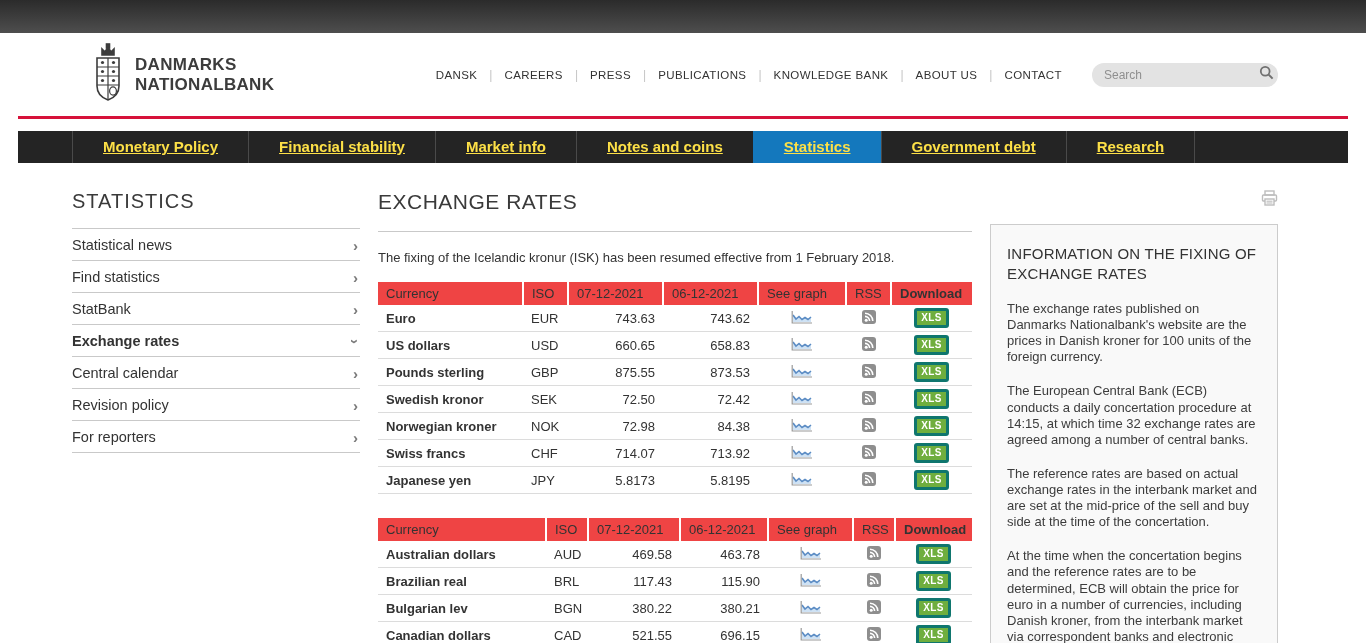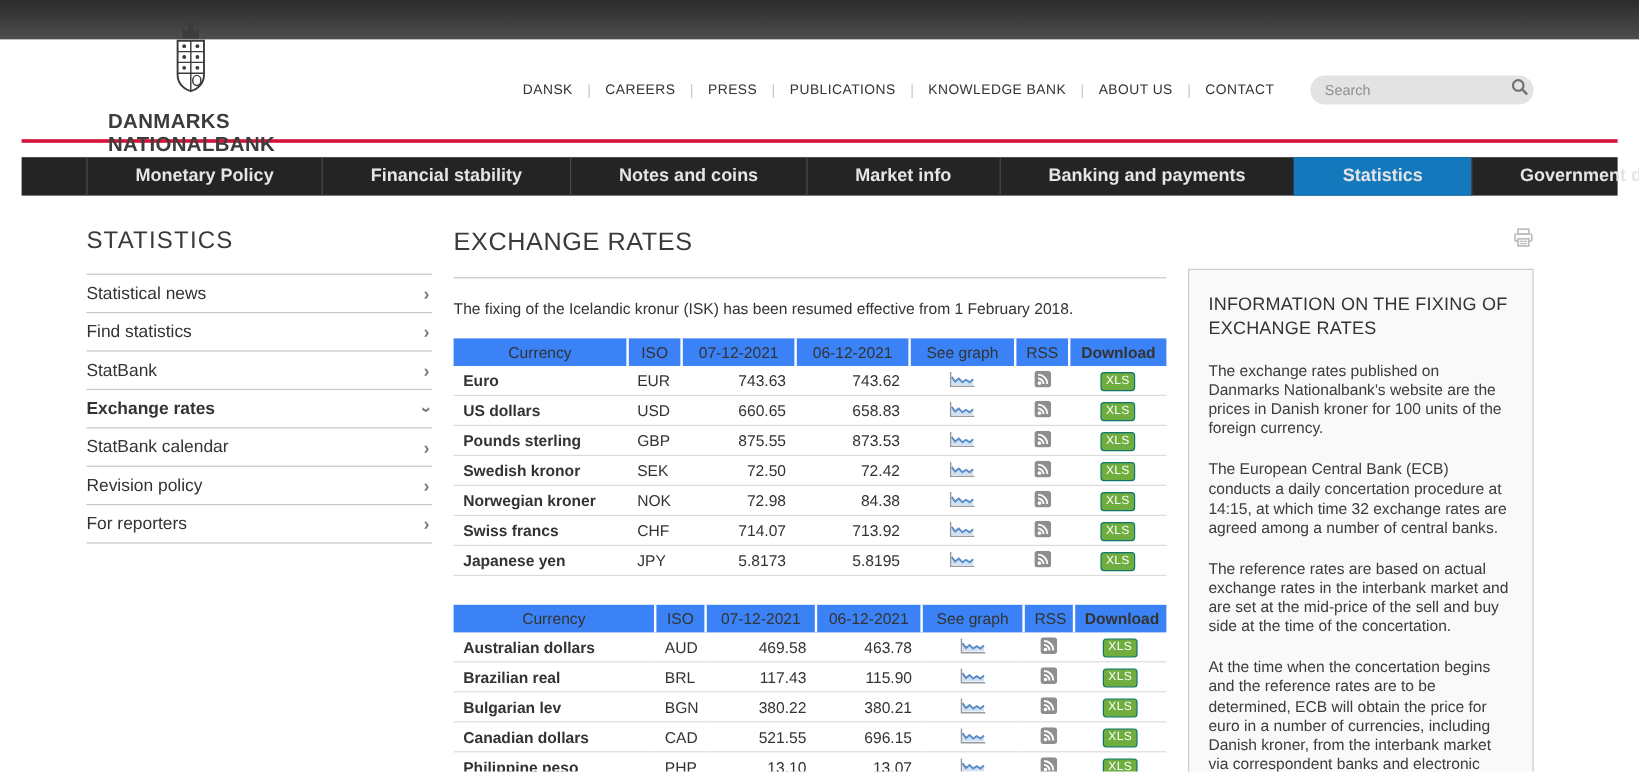--- a/index.html
+++ b/index.html
@@ -2,65 +2,65 @@
 <html><head>
 <meta charset="utf-8">
 <style>
   * { box-sizing: border-box; margin: 0; padding: 0; }
   html,body { width:1366px; height:643px; overflow:hidden; background:#fff;
     font-family:"Liberation Sans", sans-serif; }
   
   .topbar { height:33px; background:linear-gradient(180deg,#2b2b2b 0%,#4e4e4e 100%); }
   
   .header { height:83px; display:flex; align-items:center; padding:0 88px 0 90px; background:#fff; }
-  .brand { display:flex; align-items:center; gap:8px; cursor:pointer;flex-direction:column; }
+  .brand { display:flex; align-items:center; gap:8px; cursor:pointer; }
   .brand-text { font-weight:700; font-size:17px; line-height:1.12; color:#3c3c3c; letter-spacing:.3px; }
   .util-nav { margin-left:auto; display:flex; align-items:center; }
   .util-link { font-size:11.5px; color:#333; letter-spacing:.4px; padding:0 12px; cursor:pointer; white-space:nowrap; }
   .util-sep { color:#c5c5c5; font-size:12px; }
   .searchbox { margin-left:18px; width:186px; height:24px; background:#e3e3e3; border-radius:12px;
     display:flex; align-items:center; padding:0 9px 0 12px; }
   .searchbox input { flex:1; border:none; outline:none; background:transparent; font-size:12px; color:#666;
     font-family:"Liberation Sans",sans-serif; }
   .searchbox input::placeholder { color:#8f8f8f; }
   
   .red-rule { margin:0 18px; height:3px; }
   
   .mainnav { margin:12px 18px 0; height:32px; background:#242424; display:flex; padding-left:54px; }
-  .nav-item { line-height:32px; padding:0 40px; color:#e5e5e5; font-size:15px; font-weight:700;
-    border-left:1px solid #4a4a4a; cursor:pointer; white-space:nowrap; }
+  .nav-item { line-height:32px; padding:0 30px; color:#fde047; font-size:15px; font-weight:700;
+    border-left:1px solid #4a4a4a; cursor:pointer; white-space:nowrap;text-decoration:underline; }
   .nav-item:last-child { border-right:1px solid #4a4a4a; }
   .nav-item.active { border-left-color:transparent; }
   
   .content { display:flex; gap:18px; padding:27px 88px 0 72px; align-items:flex-start; }
   .col-side { width:288px; flex:0 0 288px; }
   .col-main { width:594px; flex:0 0 594px; }
   .col-info { width:288px; flex:0 0 288px; }
   
   .side-title { font-size:20px; font-weight:400; color:#3a3a3a; letter-spacing:1px;
     padding-bottom:15px; border-bottom:1px solid #c9c9c9; }
   .side-item { display:flex; justify-content:space-between; align-items:center;
     padding:8px 2px 7px 0; border-bottom:1px solid #c9c9c9; font-size:14.5px; color:#333; cursor:pointer; }
   .side-item.active { font-weight:700; }
   .chev { color:#7a7a7a; font-size:15px; font-weight:700; line-height:1; }
   .chev.down { display:inline-block; transform:rotate(90deg); }
   
   .page-title { font-size:21px; font-weight:400; color:#3a3a3a; letter-spacing:.5px;
     padding-bottom:17px; border-bottom:1px solid #c9c9c9; margin-bottom:18px; }
   .intro { font-size:13px; color:#333; margin-bottom:17px; }
   table.rates { border-collapse:collapse; width:594px; margin-bottom:24px; table-layout:fixed; }
-  table.rates th { background:#3b82f6; font-weight:400; font-size:13px; color:#333; text-align:center;
+  table.rates th { background:#ef4444; font-weight:400; font-size:13px; color:#333; text-align:left;
     padding:4px 8px; border-right:2px solid #fff; height:23px; }
   table.rates th:last-child { border-right:none;font-weight:bold; }
   table.rates td { font-size:13px; color:#333; padding:3px 8px; border-bottom:1px solid #dcdcdc; height:23px; }
   td.cur { font-weight:700; color:#2d2d2d; }
   td.num { text-align:right; padding-right:26px;margin-top:37px; }
   td.ctr { text-align:center; }
-  .xls-badge { display:inline-block; background:#6fae3e; border:1px solid #0f766e; color:#fff;
-    font-size:10px; font-weight:400; padding:1px 4px 2px; border-radius:3px; letter-spacing:.3px; cursor:pointer; }
+  .xls-badge { display:inline-block; background:#6fae3e; border:3px solid #0f766e; color:#fff;
+    font-size:10px; font-weight:700; padding:1px 4px 2px; border-radius:3px; letter-spacing:.3px; cursor:pointer; }
   .icon-btn { cursor:pointer; display:inline-block; vertical-align:middle; }
   
   .print-row { text-align:right; height:20px; margin-bottom:14px; }
   .info-panel { border:1px solid #ccc; background:#f9f9f9; padding:19px 16px 16px; }
   .info-title { font-size:15px; font-weight:400; color:#333; line-height:1.3; margin-bottom:14px; letter-spacing:.2px; }
   .info-panel p { font-size:13px; color:#3c3c3c; line-height:1.24; margin-bottom:14px;margin-top:18px; }
 </style>
 </head>
 <body>
 
@@ -114,23 +114,22 @@
       </svg>
     </span>
   </div>
 </div>
 
 <div class="red-rule" id="red-rule" style="background: rgb(214, 18, 58);"></div>
 
 <nav class="mainnav" id="main-nav">
     <div class="nav-item">Monetary Policy</div>
     <div class="nav-item">Financial stability</div>
+    <div class="nav-item">Market info</div>
     <div class="nav-item">Notes and coins</div>
-    <div class="nav-item">Market info</div>
-    <div class="nav-item">Banking and payments</div>
     <div class="nav-item active" style="background: rgb(20, 120, 189);">Statistics</div>
     <div class="nav-item">Government debt</div>
     <div class="nav-item">Research</div>
   </nav>
 
 <div class="content">
 
   <aside class="col-side">
     <div class="side-title">STATISTICS</div>
     <div id="side-items">
@@ -144,21 +143,21 @@
         </div>
         <div class="side-item">
           <span>StatBank</span>
           <span class="chev">›</span>
         </div>
         <div class="side-item active">
           <span>Exchange rates</span>
           <span class="chev down">›</span>
         </div>
         <div class="side-item">
-          <span>StatBank calendar</span>
+          <span>Central calendar</span>
           <span class="chev">›</span>
         </div>
         <div class="side-item">
           <span>Revision policy</span>
           <span class="chev">›</span>
         </div>
         <div class="side-item">
           <span>For reporters</span>
           <span class="chev">›</span>
         </div>

